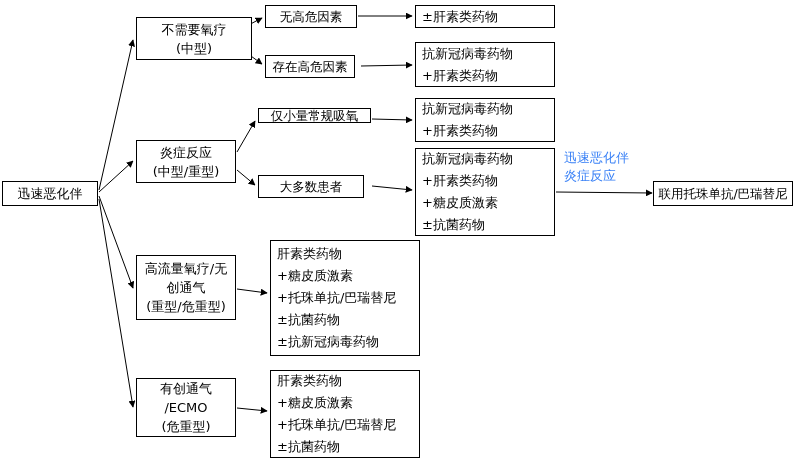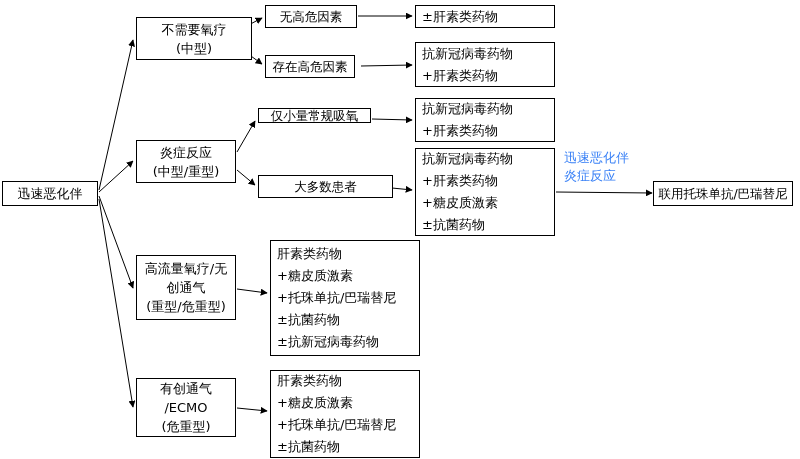--- a/index.html
+++ b/index.html
@@ -62,21 +62,21 @@
   <div class="box center" style="left:136px;top:255px;width:100px;height:65px">高流量氧疗/无
 创通气
 (重型/危重型)</div>
   <div class="box center" style="left:136px;top:378px;width:100px;height:59px">有创通气
 /ECMO
 (危重型)</div>
 
   <div class="box center small" style="left:265px;top:5px;width:92px;height:23px">无高危因素</div>
   <div class="box center small" style="left:265px;top:55px;width:90px;height:23px">存在高危因素</div>
   <div class="box center small" style="left:258px;top:108px;width:113px;height:15px">仅小量常规吸氧</div>
-  <div class="box center small" style="left:258px;top:175px;width:135px;height:23px">大多数患者</div>
+  <div class="box center small" style="left:258px;top:175px;width:106px;height:23px">大多数患者</div>
 
   <div class="box leftal" style="left:415px;top:5px;width:140px;height:23px">±肝素类药物</div>
   <div class="box leftal" style="left:415px;top:42px;width:140px;height:45px">抗新冠病毒药物
 +肝素类药物</div>
   <div class="box leftal" style="left:415px;top:98px;width:140px;height:44px">抗新冠病毒药物
 +肝素类药物</div>
   <div class="box leftal" style="left:415px;top:148px;width:140px;height:88px">抗新冠病毒药物
 +肝素类药物
 +糖皮质激素
 ±抗菌药物</div>

